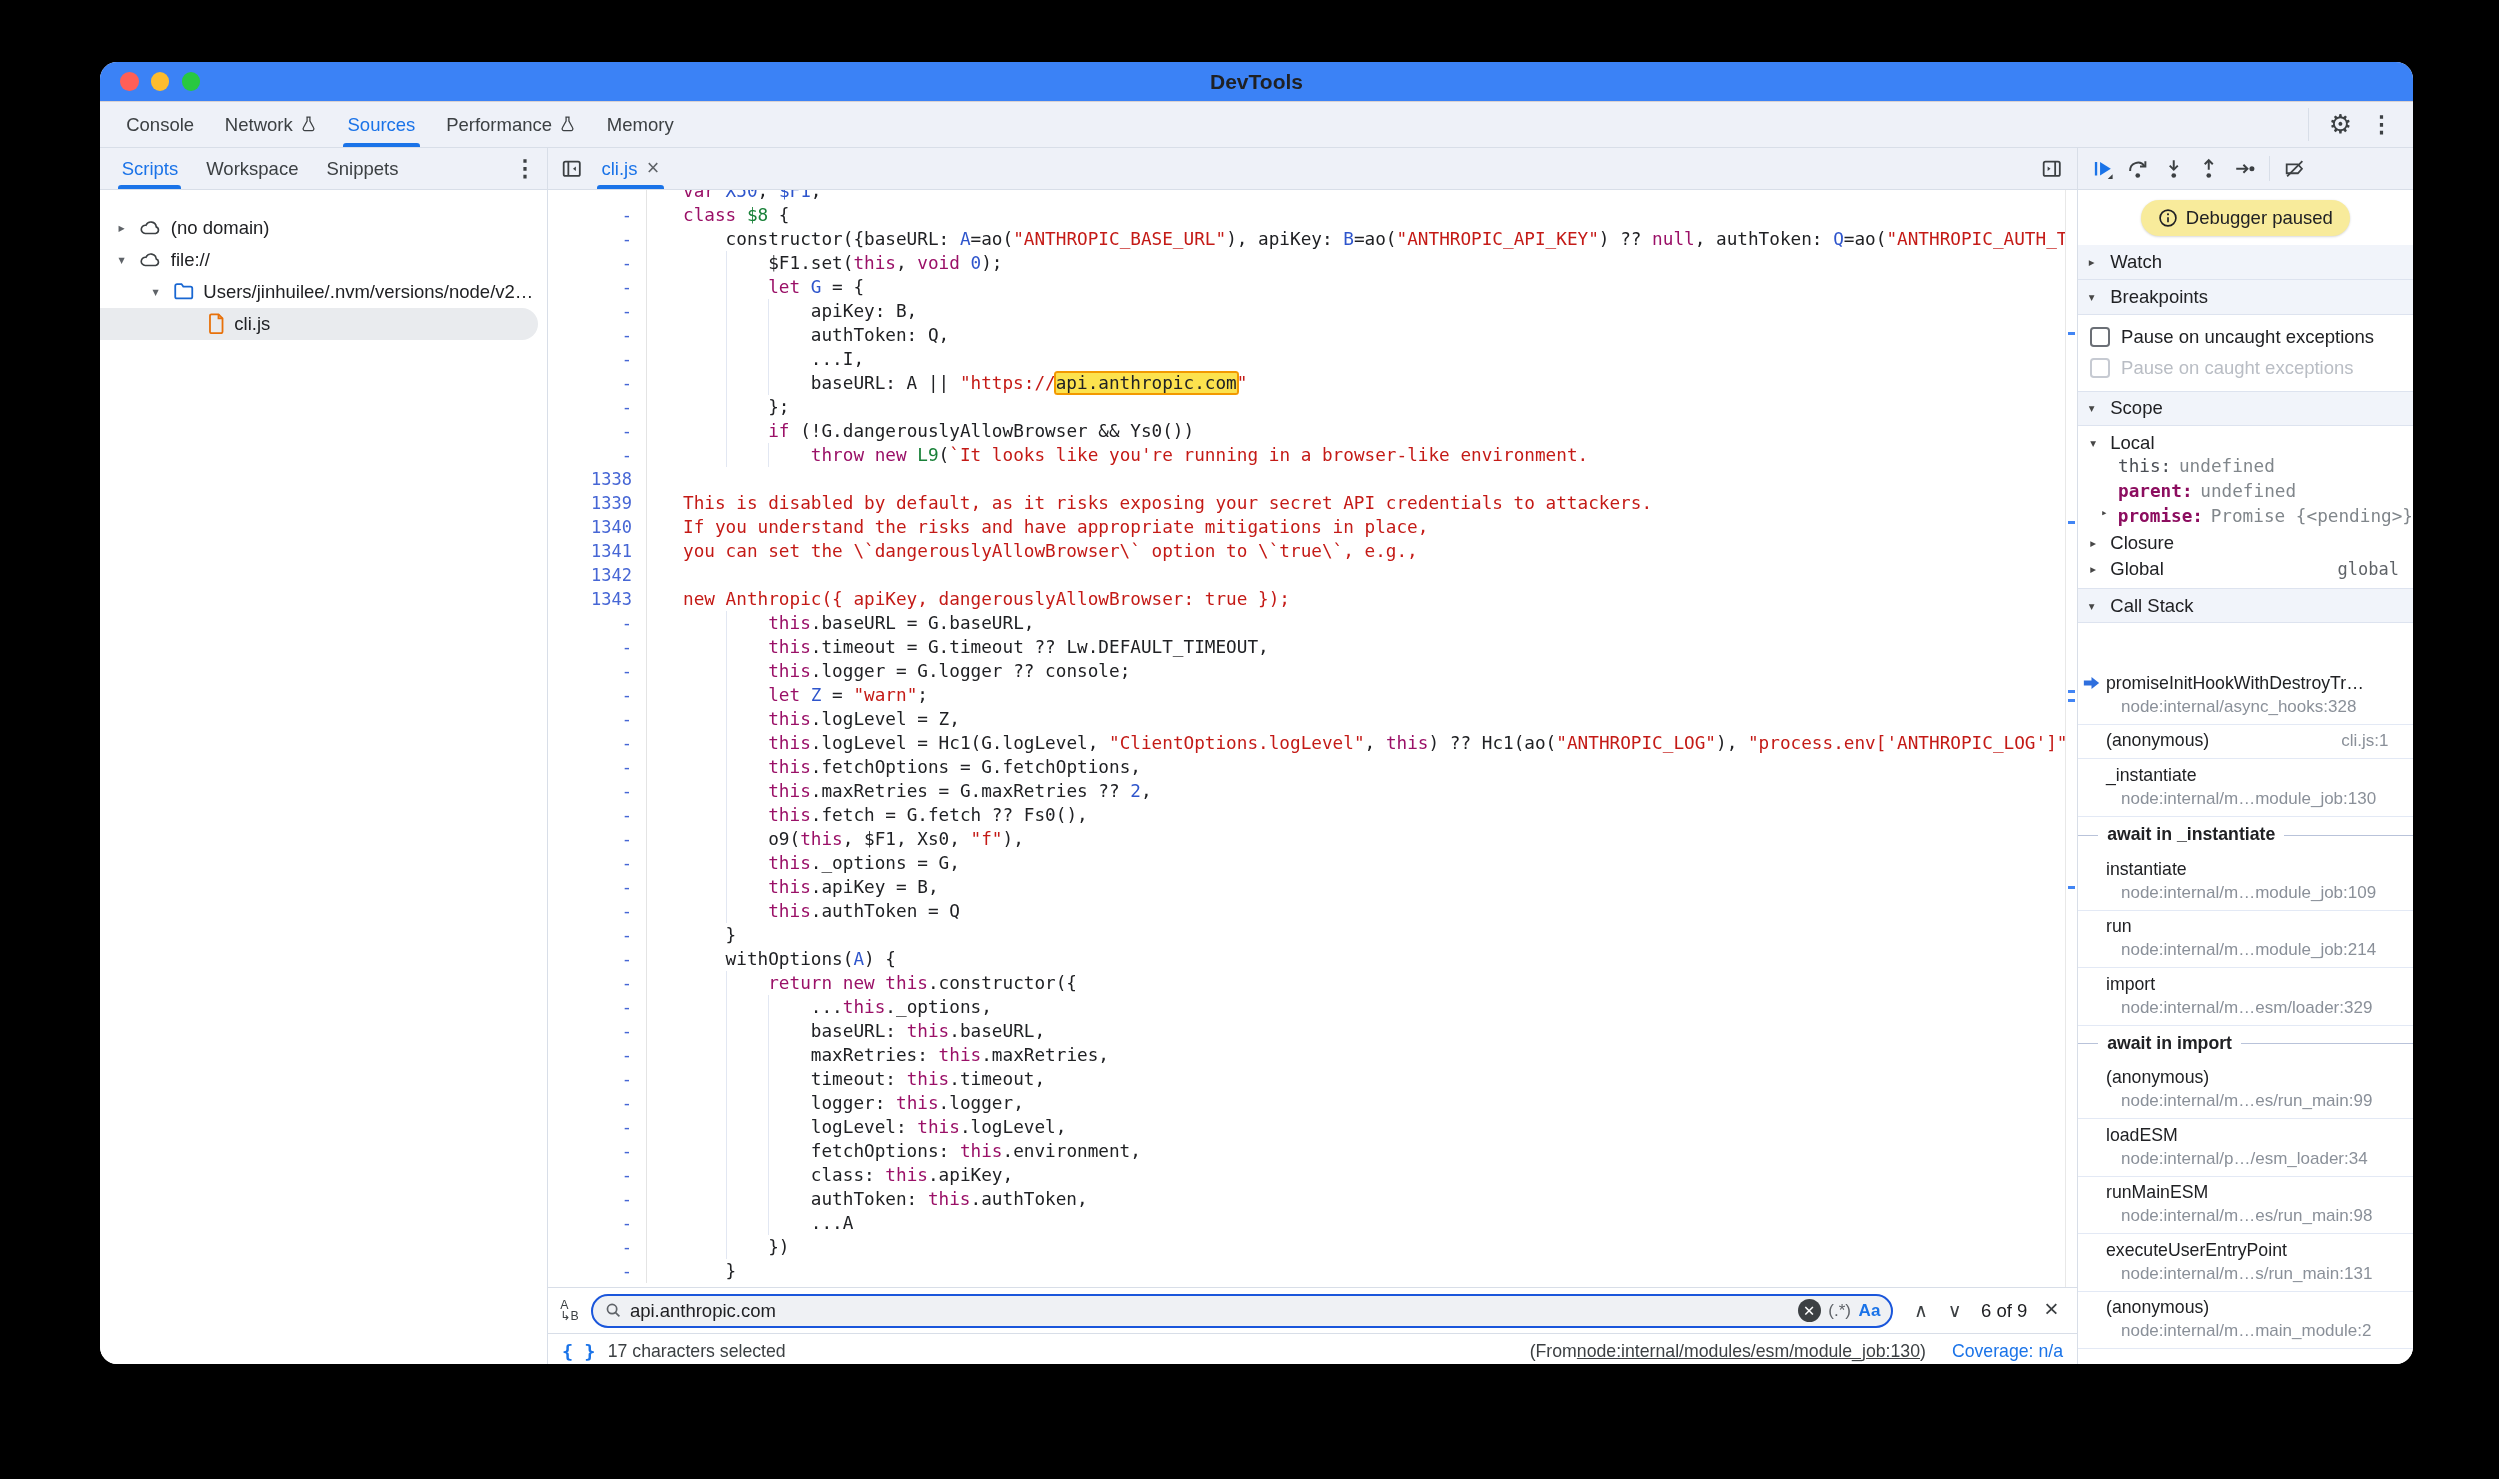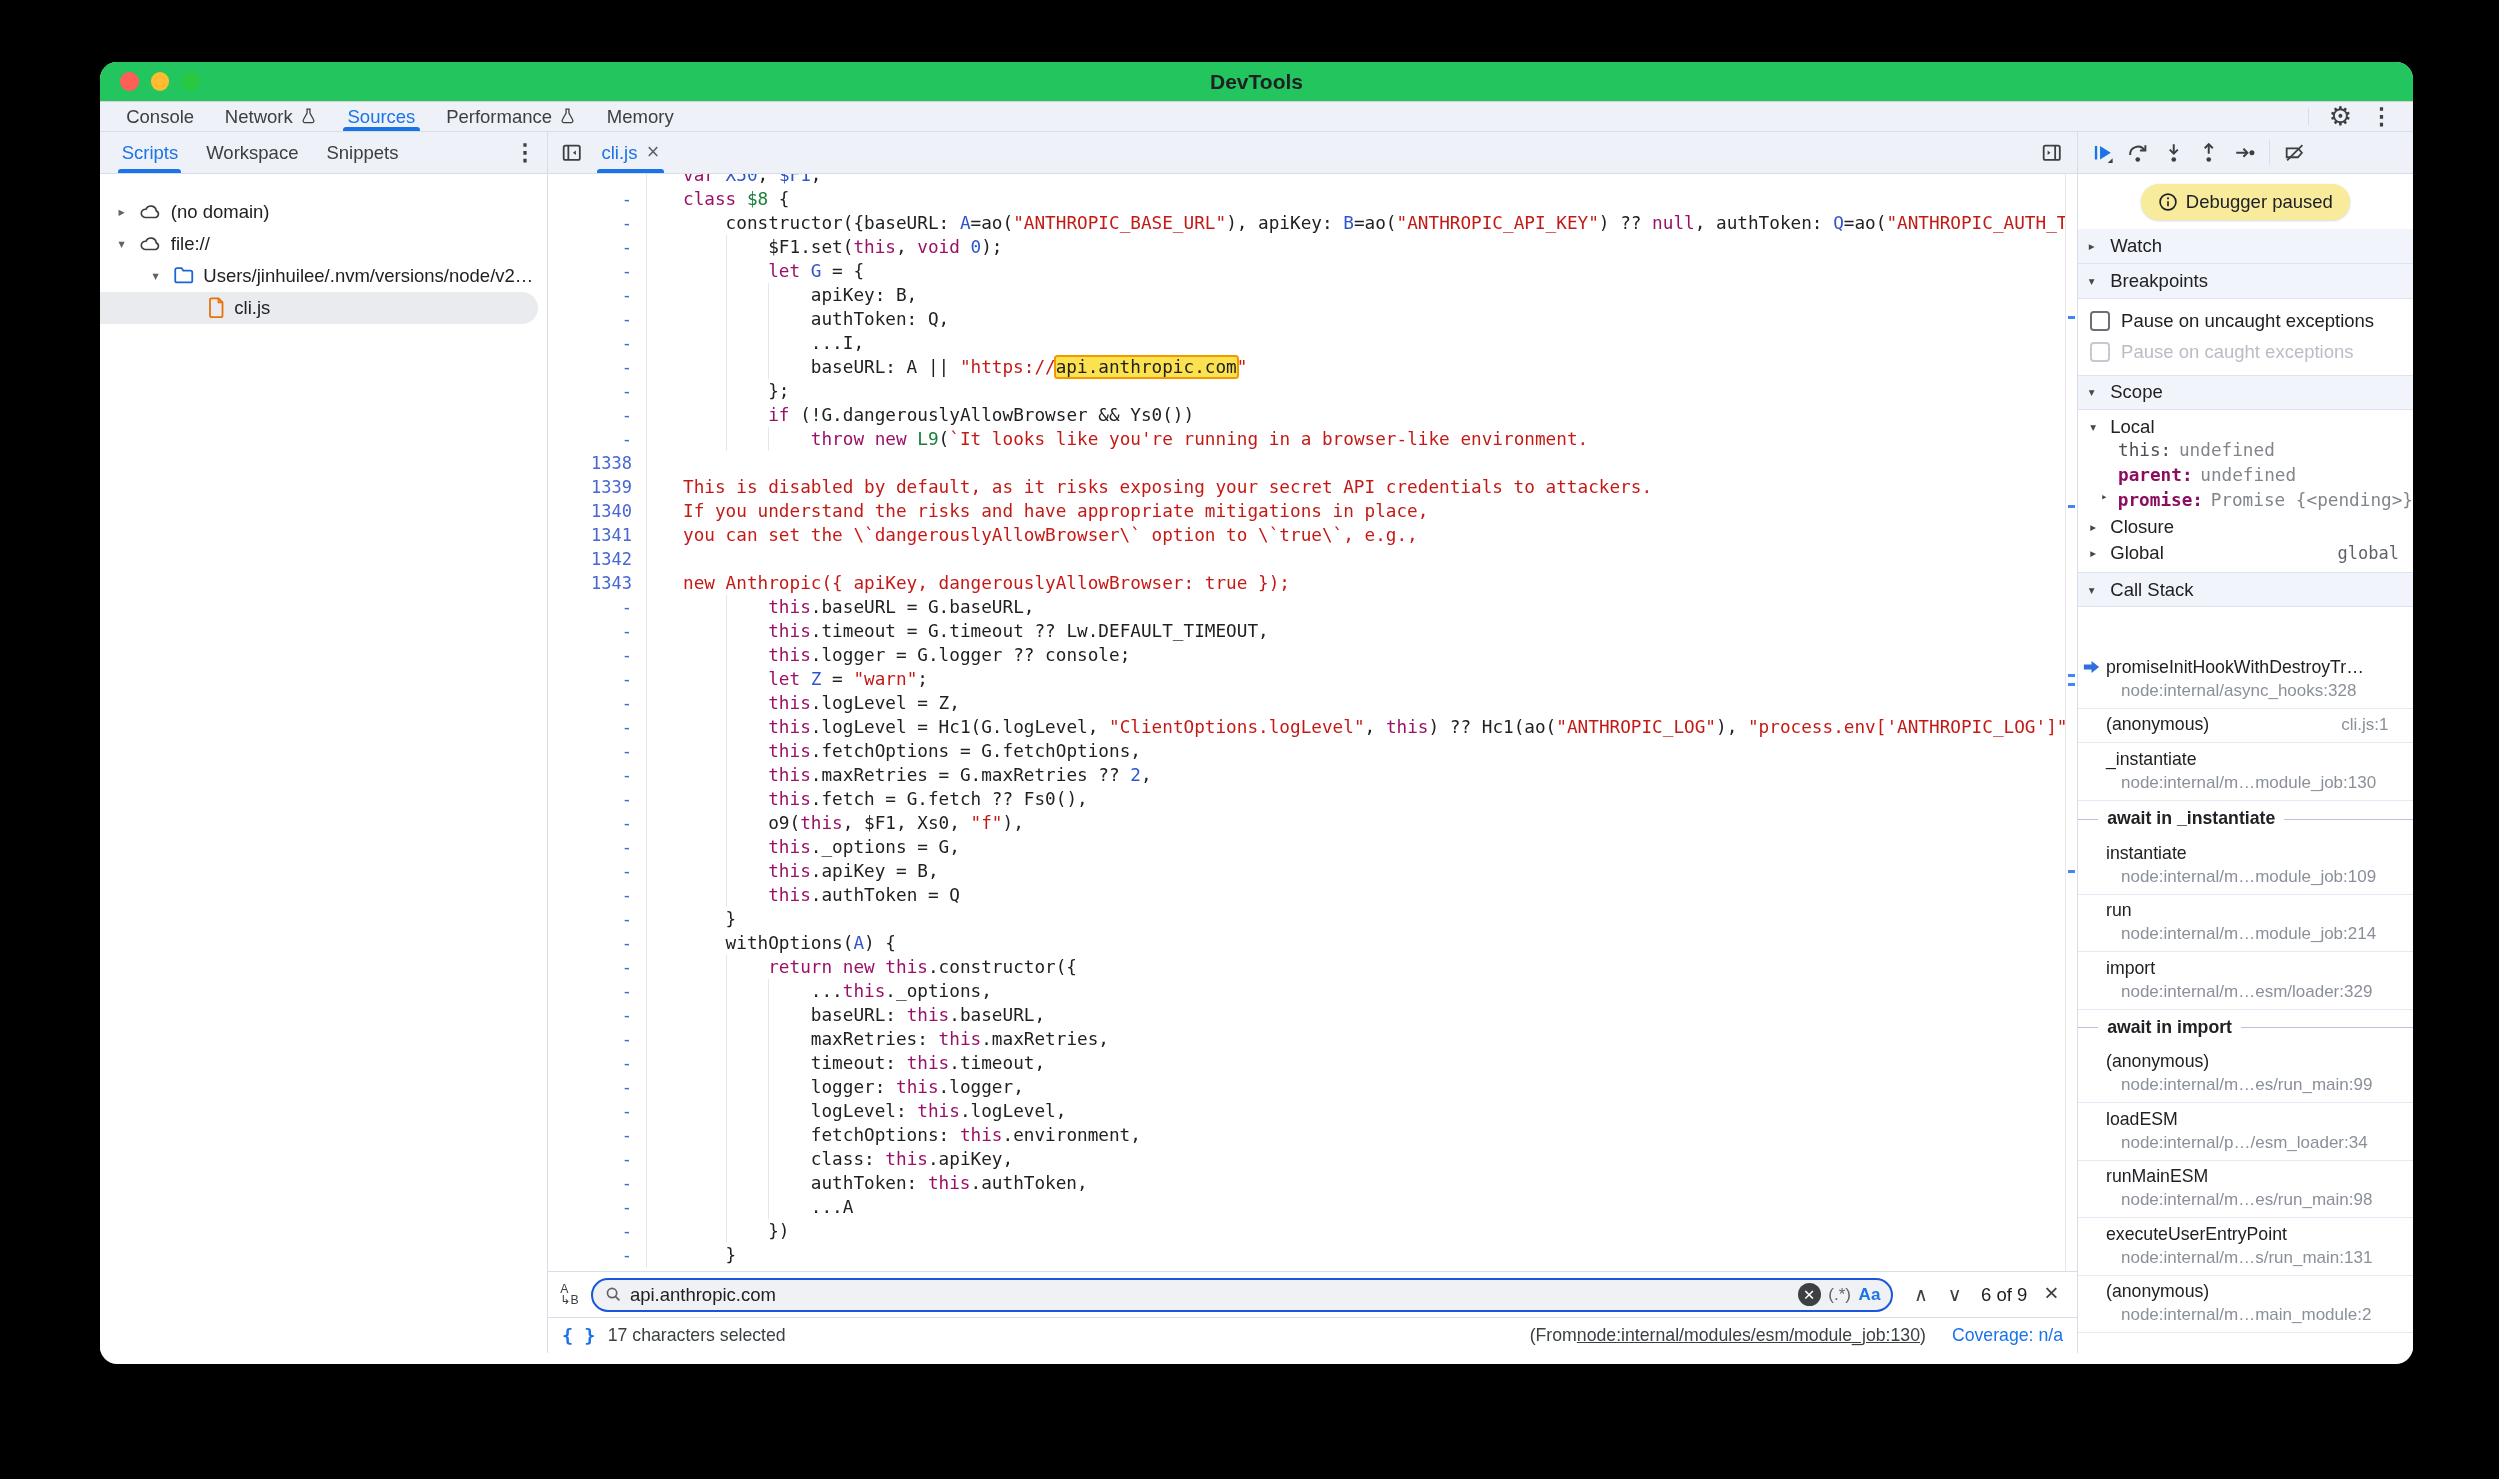--- a/index.html
+++ b/index.html
@@ -5,27 +5,27 @@
   :root{
     --accent:#1a73e8; --keyword:#9a1067; --string:#c41a16; --definition:#2e55cc;
     --number:#2e55cc; --classname:#188038; --gutter:#4666d5; --muted:#80868b;
     --property:#8c0d5f; --match-bg:#fce24e; --match-border:#f29900;
     --paused-bg:#f8eb9b; --panel-bg:#eef1f8; --border:#d8dee8; --text:#202124; --subtext:#3c4043;
   }
   *{margin:0;padding:0;box-sizing:border-box;}
   html,body{width:2500px;height:1479px;background:#000;font-family:"Liberation Sans",sans-serif;color:var(--text);}
   .win{position:absolute;left:100px;top:62px;width:2313px;height:1302px;background:#fff;border-radius:17px;overflow:hidden;box-shadow:0 14px 46px rgba(0,0,0,.6);}
   
-  .titlebar{height:40px;background:#22c55e;border-bottom:0.8px solid #d9d2d2;display:flex;align-items:center;position:relative;}
+  .titlebar{height:40px;background:#3b82f6;border-bottom:0.8px solid #d9d2d2;display:flex;align-items:center;position:relative;}
   .lights{display:flex;gap:12.3px;padding-left:20px;}
   .light{width:18.5px;height:18.5px;border-radius:50%;}
   .light.r{background:#ff5f57;} .light.y{background:#febc2e;} .light.g{background:#28c840;}
   .wtitle{position:absolute;left:0;right:0;text-align:center;font-weight:bold;font-size:21px;color:#1f2023;}
   
-  .toolbar{height:30px;background:var(--panel-bg);border-bottom:0.8px solid var(--border);display:flex;align-items:stretch;padding-left:10.8px;}
+  .toolbar{height:46px;background:var(--panel-bg);border-bottom:0.8px solid var(--border);display:flex;align-items:stretch;padding-left:10.8px;}
   .tab{display:flex;align-items:center;gap:7px;padding:0 15.4px;font-size:18.5px;color:var(--subtext);position:relative;cursor:default;}
   .tab.active{color:var(--accent);}
   .tab.active::after{content:"";position:absolute;left:10.8px;right:10.8px;bottom:0;height:3.8px;border-radius:3.1px 3.1px 0 0;background:var(--accent);}
   .toolbar .spacer{flex:1;}
   .tb-icons{display:flex;align-items:center;gap:6.2px;padding:0 14px;border-left:0.8px solid var(--border);margin:6.2px 0;}
   .icon-btn{width:35px;height:35px;display:flex;align-items:center;justify-content:center;color:var(--subtext);}
   .kebab{font-size:23px;font-weight:bold;color:var(--subtext);letter-spacing:0;}
   
   .content{display:flex;height:1221px;}
   .nav{width:448px;border-right:0.8px solid var(--border);display:flex;flex-direction:column;background:#fff;}

